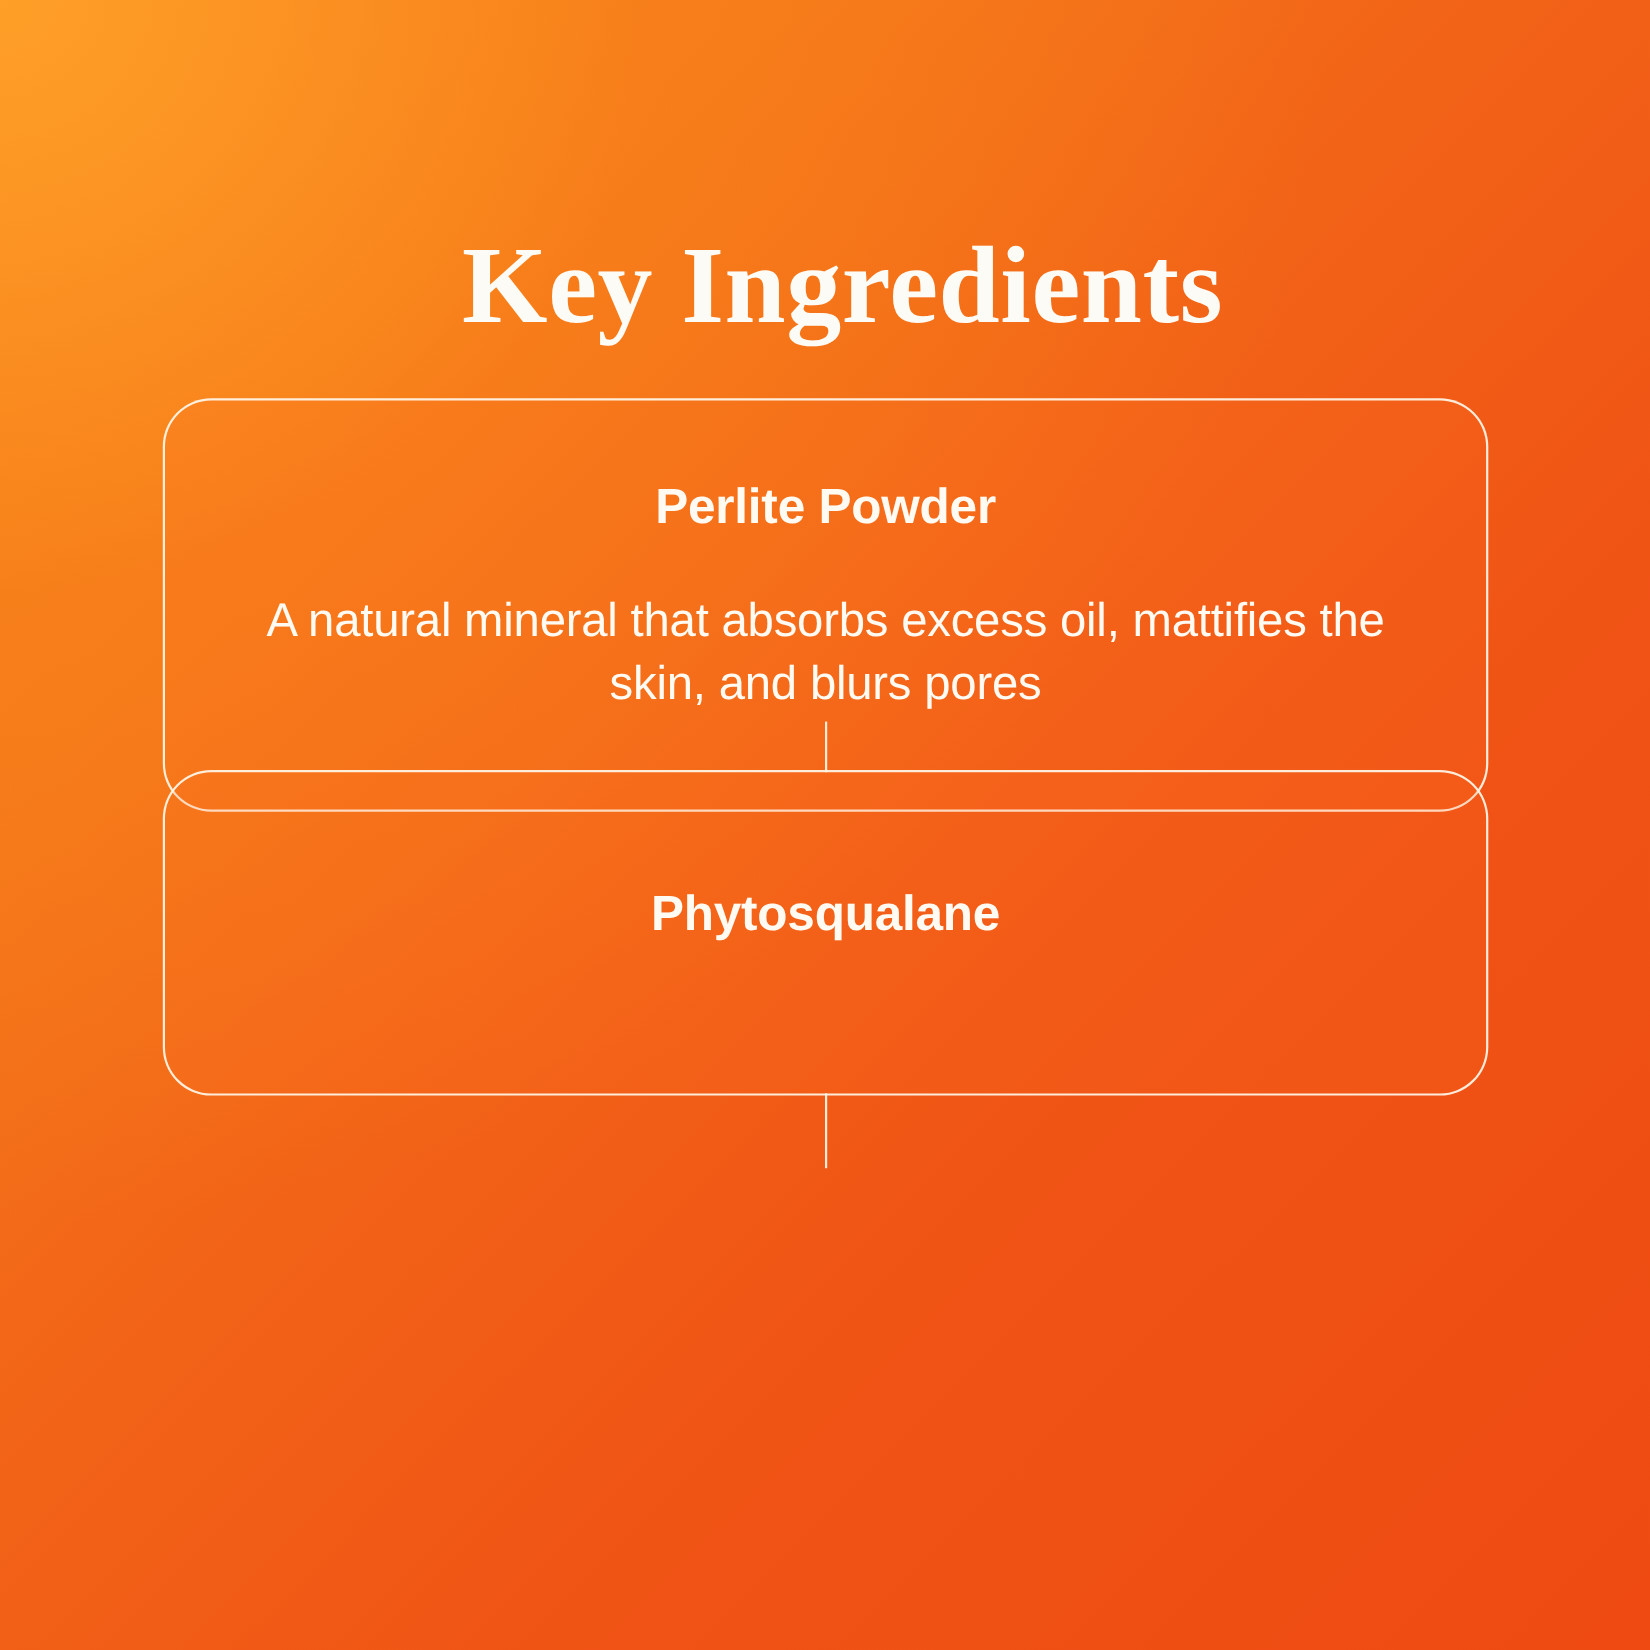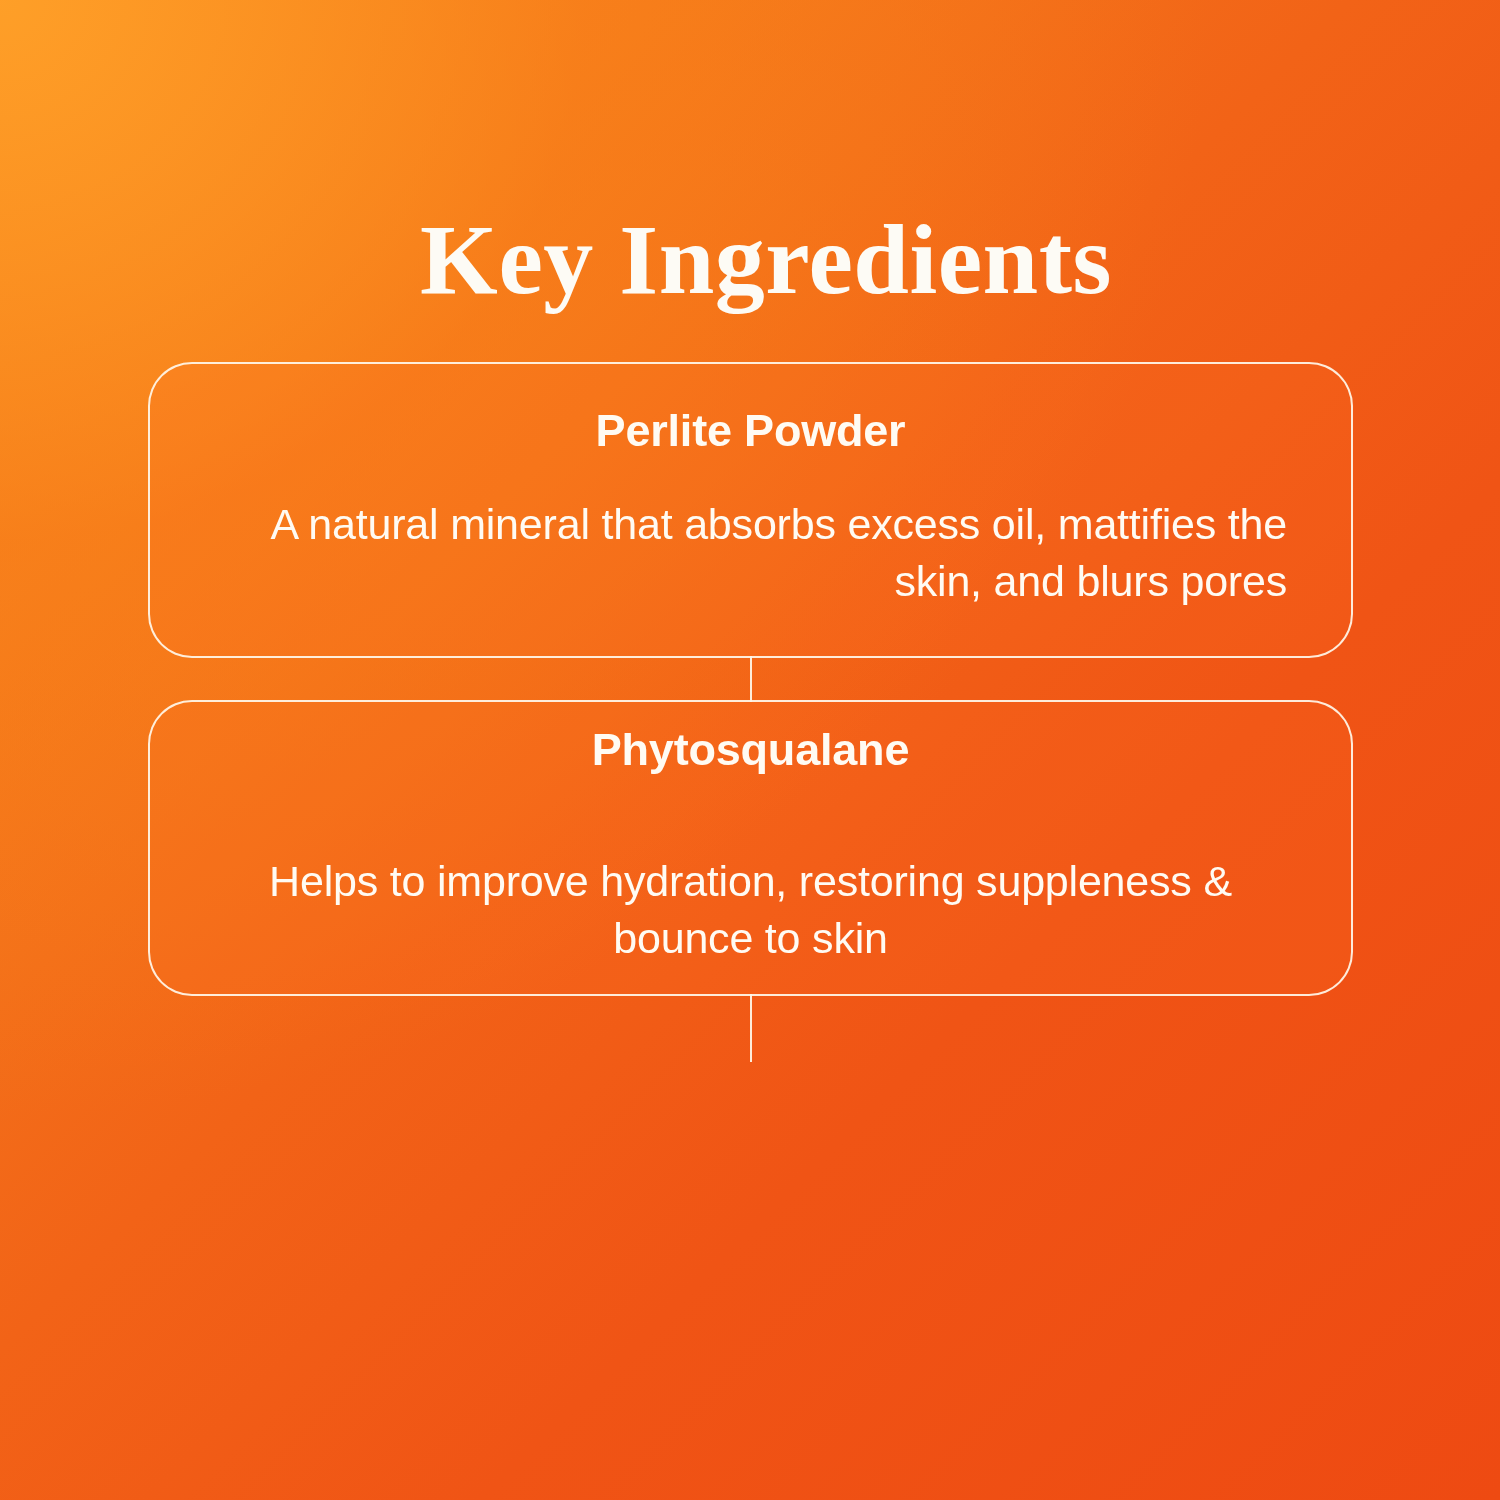--- a/index.html
+++ b/index.html
@@ -54,42 +54,42 @@
     border: 2px solid rgba(255,248,235,0.92);
     border-radius: 44px;
     background: rgba(255, 110, 35, 0.16);
     display: flex;
     flex-direction: column;
     align-items: center;
     justify-content: center;
     text-align: center;
   }
 
-  .card-1 { top: 362px;  height: 296px; text-align: right; }
+  .card-1 { top: 362px;  height: 376px; }
   .card-2 { top: 700px;  height: 296px; gap: 38px; }
   .card-3 { top: 1060px; height: 296px; }
 
   .card-heading {
     color: #FFFBF3;
     font-weight: 700;
     font-size: 45px;
     line-height: 1.12;
     letter-spacing: -0.2px;
     margin: 0;
     padding: 0 40px;
     white-space: nowrap;
   }
 
   .card-body {
     color: #FFFBF3;
     font-weight: 400;
     font-size: 43px;
     line-height: 1.32;
     letter-spacing: -0.2px;
-    margin: 4px;
+    margin: 15px;
     padding: 0 60px;
   }
 
   
   .card-1 .card-heading,
   .card-2 .card-heading { margin-bottom: 36px; }
 
   
   .card-3 { justify-content: center; }
   .card-3 .card-heading {
@@ -117,19 +117,18 @@
 
   <div class="card card-1">
     <p class="card-heading">Perlite Powder</p>
     <p class="card-body">A natural mineral that absorbs excess oil, mattifies the skin, and blurs pores</p>
   </div>
 
   <div class="connector connector-1"></div>
 
   <div class="card card-2">
     <p class="card-heading">Phytosqualane</p>
-    <p class="card-body">Helps to improve hydration, restoring suppleness &amp; bounce to skin</p>
   </div>
 
   <div class="connector connector-2"></div>
 
 
 </div>
 
 </body></html>

